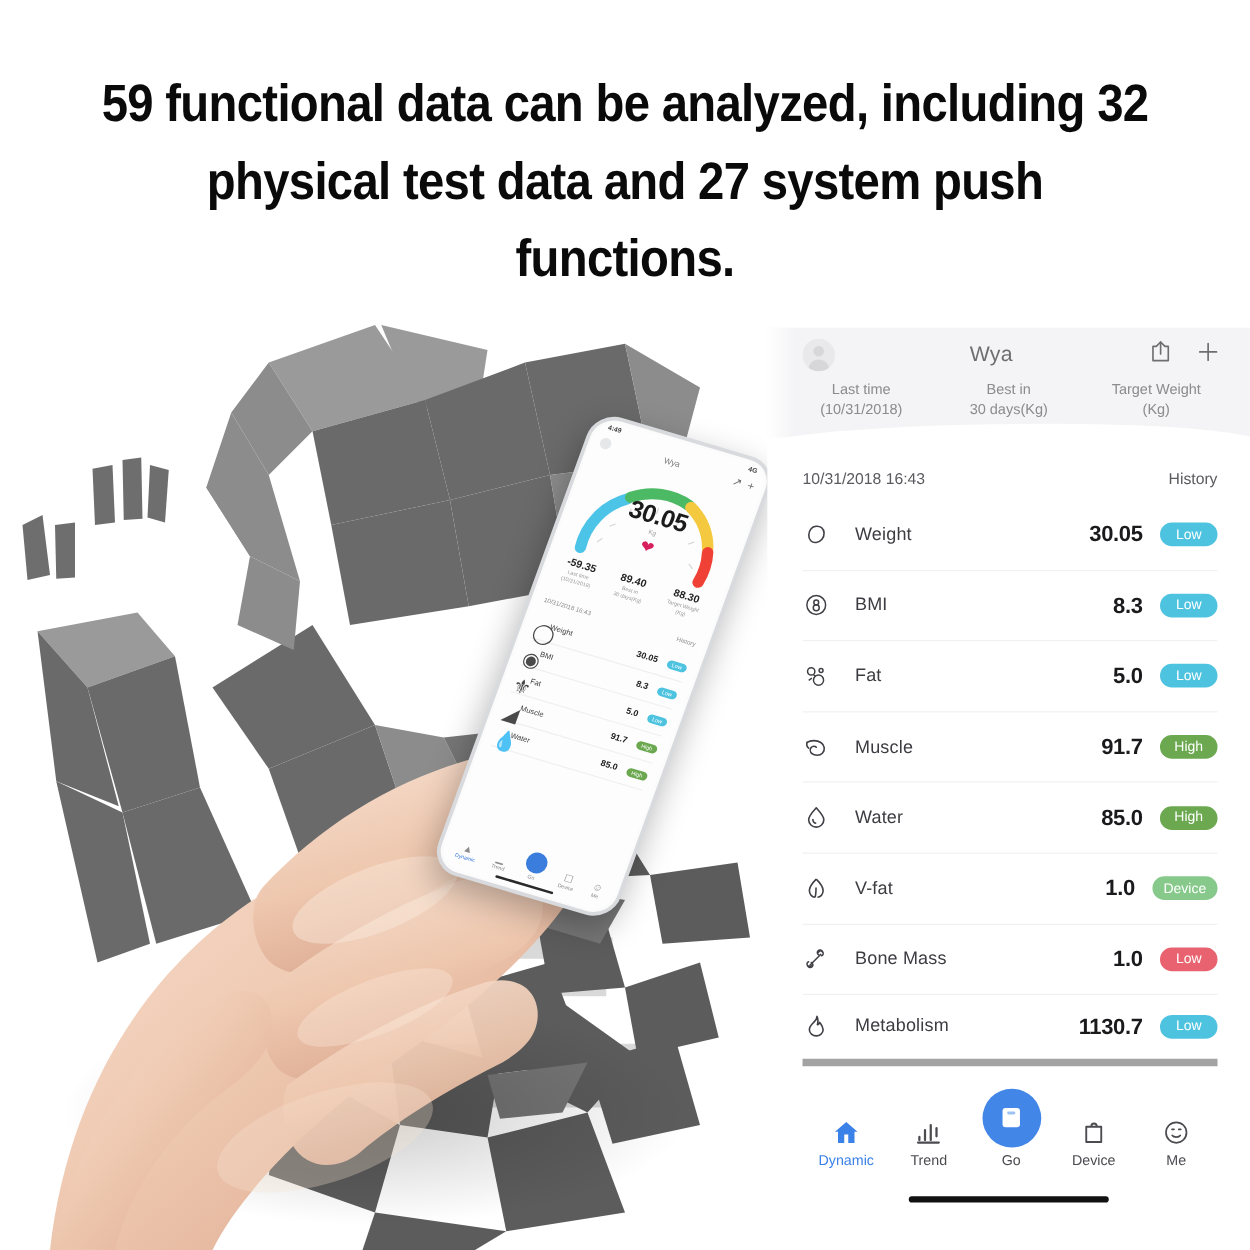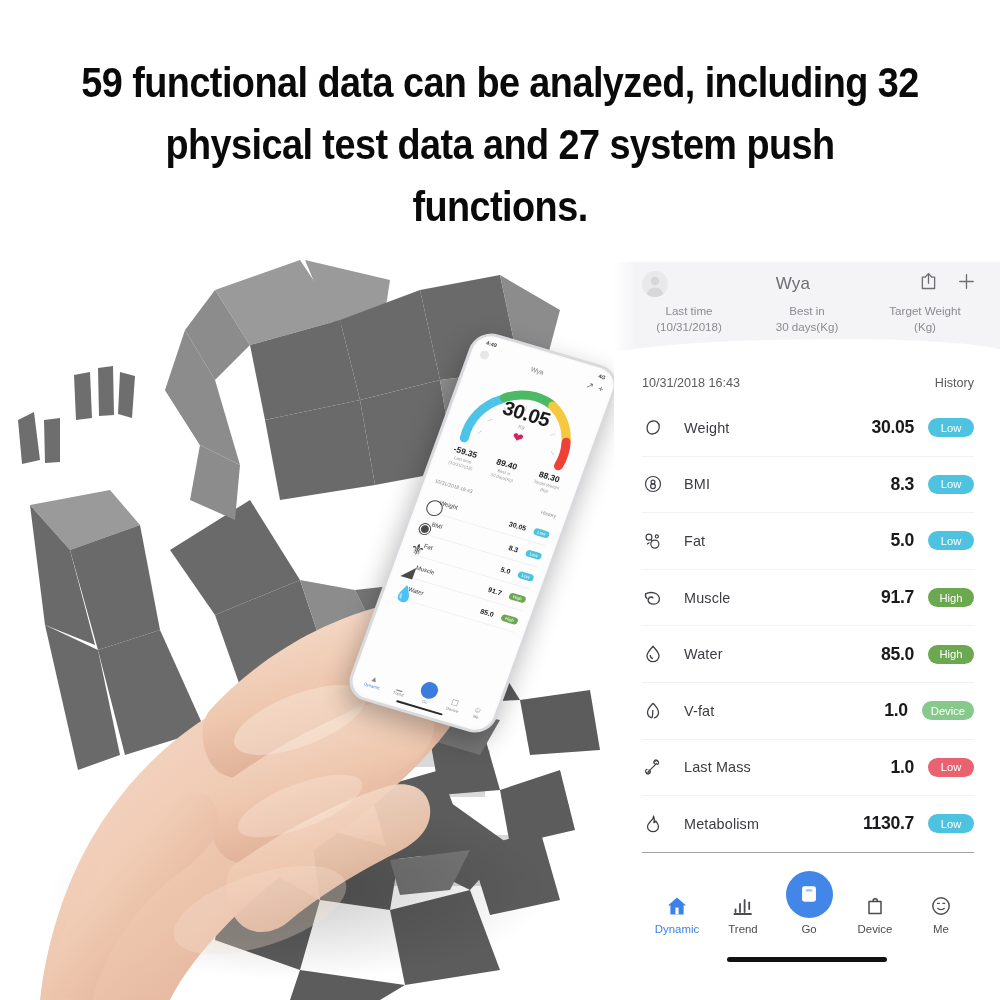--- a/index.html
+++ b/index.html
@@ -138,21 +138,21 @@
   }
   .meta-date { font-size: 12.6px; color: #5a5a5f; }
   .meta-history { font-size: 12.6px; color: #5a5a5f; }
 
   .rows { padding: 0 26px 0 28px; }
   .data-row {
     display: flex; align-items: center;
     height: 56.6px;
     border-bottom: 1px solid #f1f1f3;
   }
-  .data-row:last-child { border-bottom: 1px solid #a3a3a3; }
+  .data-row:last-child { border-bottom: 6px solid #a3a3a3; }
   .row-icon { width: 22px; height: 22px; flex: 0 0 22px; color: #3f3f45; }
   .row-name { flex: 1; margin-left: 20px; font-size: 14.4px; color: #3c3c42; letter-spacing: .15px; }
   .row-value {
     font-size: 17.6px; font-weight: 700; color: #1a1a1d;
     font-family: "Liberation Sans", sans-serif; letter-spacing: -0.3px;
     text-align: right; min-width: 64px;
   }
   .row-badge {
     margin-left: 14px; min-width: 46px; text-align: center;
     color: #fff; font-size: 11.2px;
@@ -541,21 +541,21 @@
       <div class="data-row">
         <span class="row-icon">
           <svg width="22" height="22" viewBox="0 0 24 24" fill="none" stroke="currentColor" stroke-width="1.3" stroke-linejoin="round" stroke-linecap="round">
             <path d="M6.4 17.6 L16 8"></path>
             <path d="M5.4 14.6 C3.8 15 3.4 17 4.6 18.2 C5.8 19.4 7.8 19 8.2 17.4"></path>
             <path d="M4.6 18.2 C5.2 19.8 7.2 20.2 8.4 19 C9.6 17.8 9.2 15.8 7.6 15.2"></path>
             <path d="M16.6 9.4 C18.2 9 18.6 7 17.4 5.8 C16.2 4.6 14.2 5 13.8 6.6"></path>
             <path d="M17.4 5.8 C16.8 4.2 14.8 3.8 13.6 5 C12.4 6.2 12.8 8.2 14.4 8.8"></path>
           </svg>
         </span>
-        <span class="row-name">Last Mass</span>
+        <span class="row-name">Bone Mass</span>
         <span class="row-value">1.0</span>
         <span class="row-badge" style="background:#e8636f">Low</span>
       </div>
 
       <div class="data-row">
         <span class="row-icon">
           <svg width="22" height="22" viewBox="0 0 24 24" fill="none" stroke="currentColor" stroke-width="1.4" stroke-linejoin="round">
             <path d="M12.6 3.4 C12.8 6 11 7.4 9.2 9.2 C7.4 11 6 12.8 6 15 C6 18 8.8 20.4 12 20.4 C15.2 20.4 18 18 18 15 C18 12.4 16.4 10.6 15 8.6 C14.6 10 13.8 10.6 13 10.6 C13.6 8.4 13.8 5.6 12.6 3.4 Z"></path>
           </svg>
         </span>

